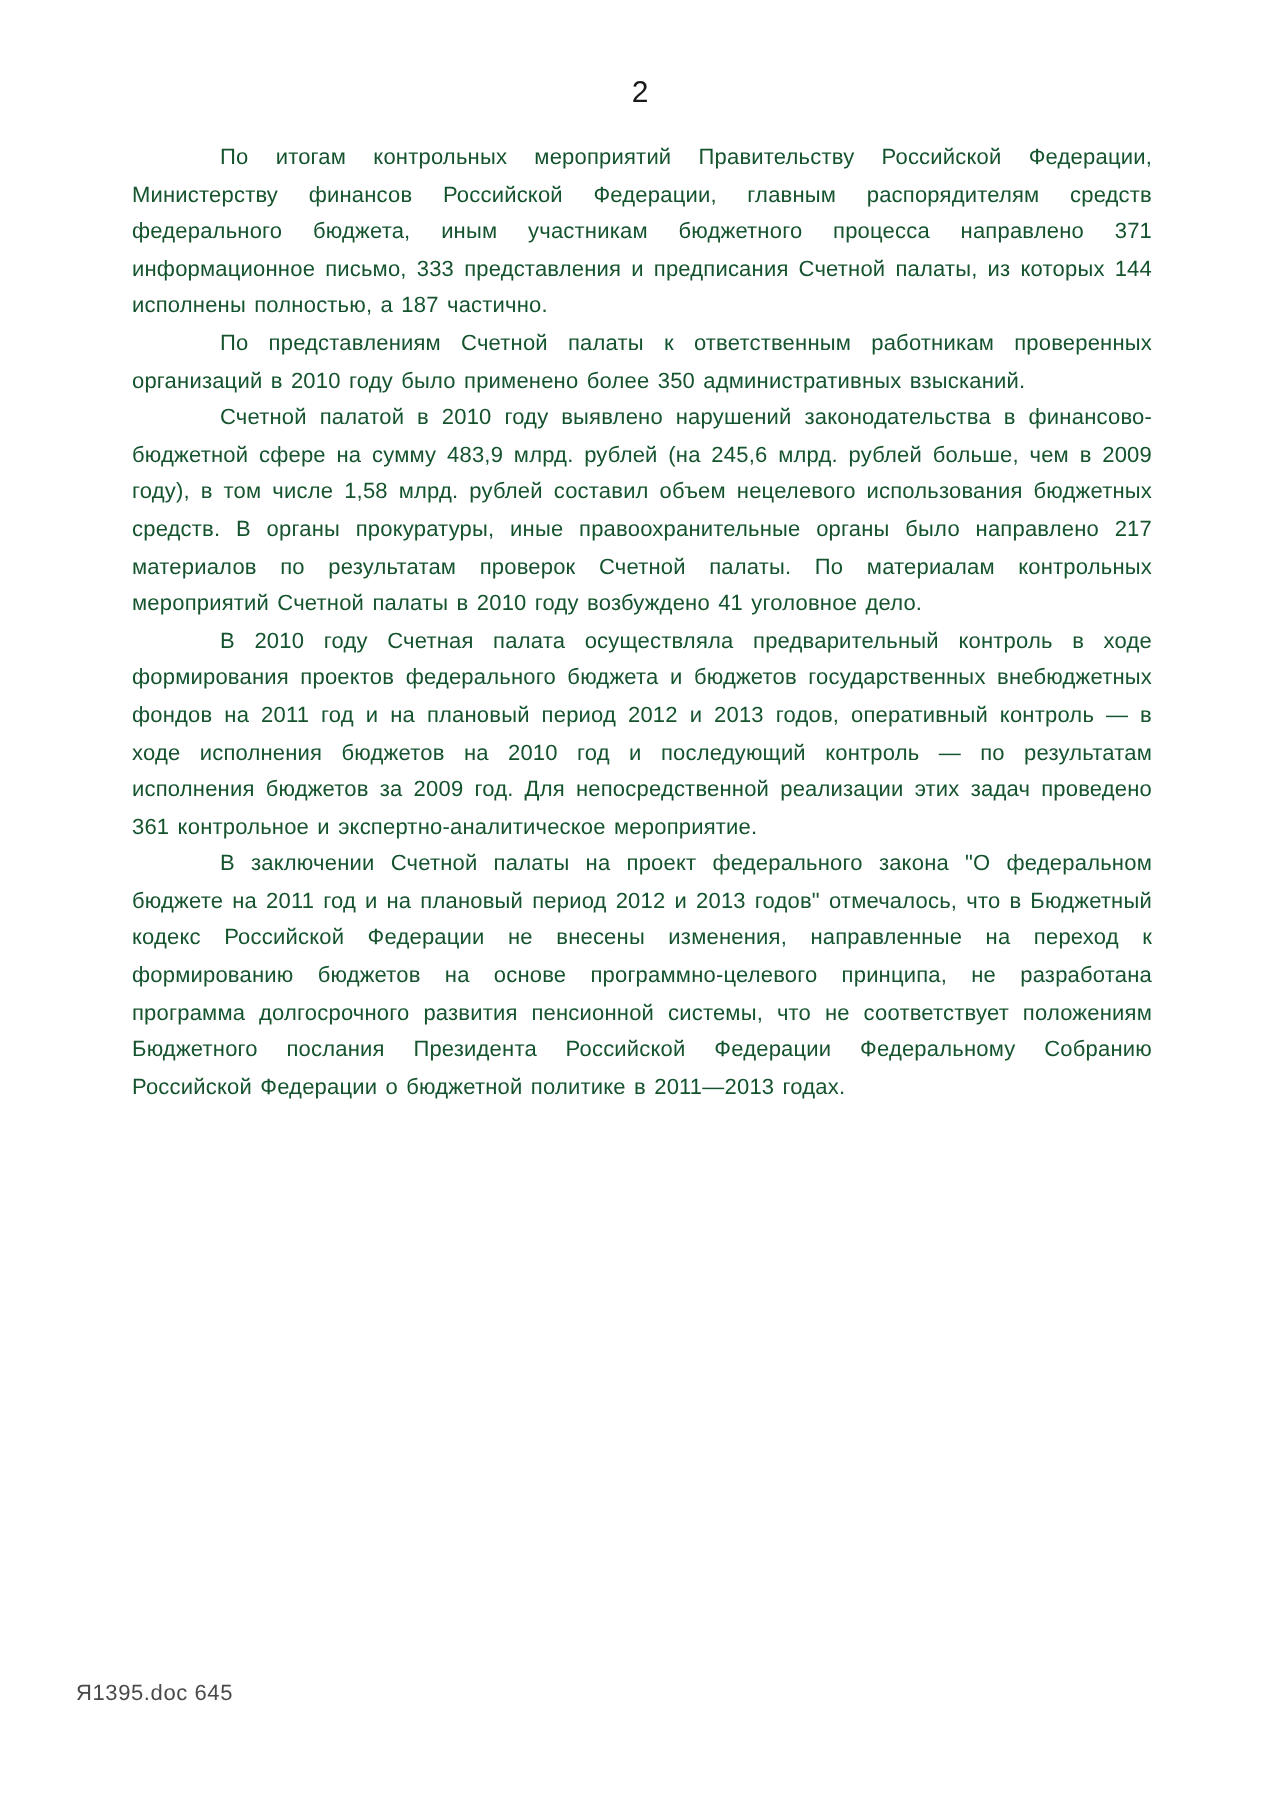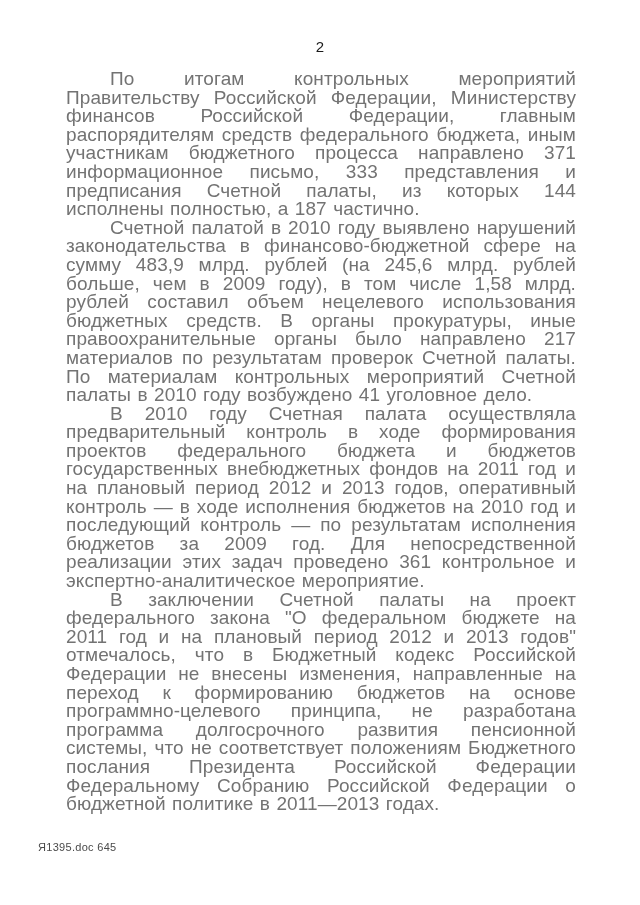--- a/index.html
+++ b/index.html
@@ -27,44 +27,45 @@
     color: #1a1a1a;
   }
   .content {
     position: absolute;
     top: 70px;
     left: 66px;
     width: 510px;
   }
   .content p {
     margin: 0;
-    font-size: 19px;
+    font-size: 11px;
     line-height: 18.6px;
     text-align: justify;
     text-indent: 44px;
     letter-spacing: 0.1px;
     word-spacing: 1px;
-    color: #737373;
+    color: #14532d;
   }
   .footer-note {
     position: absolute;
     left: 38px;
     bottom: 52px;
     font-size: 11px;
     color: #4a4a4a;
     letter-spacing: 0.3px;
   }
 </style>
 </head>
 <body>
 
 <div class="page">
   <div class="page-number">2</div>
 
   <div class="content">
     <p>По итогам контрольных мероприятий Правительству Российской Федерации, Министерству финансов Российской Федерации, главным распорядителям средств федерального бюджета, иным участникам бюджетного процесса направлено 371 информационное письмо, 333 представления и предписания Счетной палаты, из которых 144 исполнены полностью, а 187 частично.</p>
+    <p>По представлениям Счетной палаты к ответственным работникам проверенных организаций в 2010 году было применено более 350 административных взысканий.</p>
     <p>Счетной палатой в 2010 году выявлено нарушений законодательства в финансово-бюджетной сфере на сумму 483,9 млрд. рублей (на 245,6 млрд. рублей больше, чем в 2009 году), в том числе 1,58 млрд. рублей составил объем нецелевого использования бюджетных средств. В органы прокуратуры, иные правоохранительные органы было направлено 217 материалов по результатам проверок Счетной палаты. По материалам контрольных мероприятий Счетной палаты в 2010 году возбуждено 41 уголовное дело.</p>
     <p>В 2010 году Счетная палата осуществляла предварительный контроль в ходе формирования проектов федерального бюджета и бюджетов государственных внебюджетных фондов на 2011 год и на плановый период 2012 и 2013 годов, оперативный контроль — в ходе исполнения бюджетов на 2010 год и последующий контроль — по результатам исполнения бюджетов за 2009 год. Для непосредственной реализации этих задач проведено 361 контрольное и экспертно-аналитическое мероприятие.</p>
     <p>В заключении Счетной палаты на проект федерального закона "О федеральном бюджете на 2011 год и на плановый период 2012 и 2013 годов" отмечалось, что в Бюджетный кодекс Российской Федерации не внесены изменения, направленные на переход к формированию бюджетов на основе программно-целевого принципа, не разработана программа долгосрочного развития пенсионной системы, что не соответствует положениям Бюджетного послания Президента Российской Федерации Федеральному Собранию Российской Федерации о бюджетной политике в 2011—2013 годах.</p>
   </div>
 
   <div class="footer-note">Я1395.doc    645</div>
 </div>
 
 </body></html>

